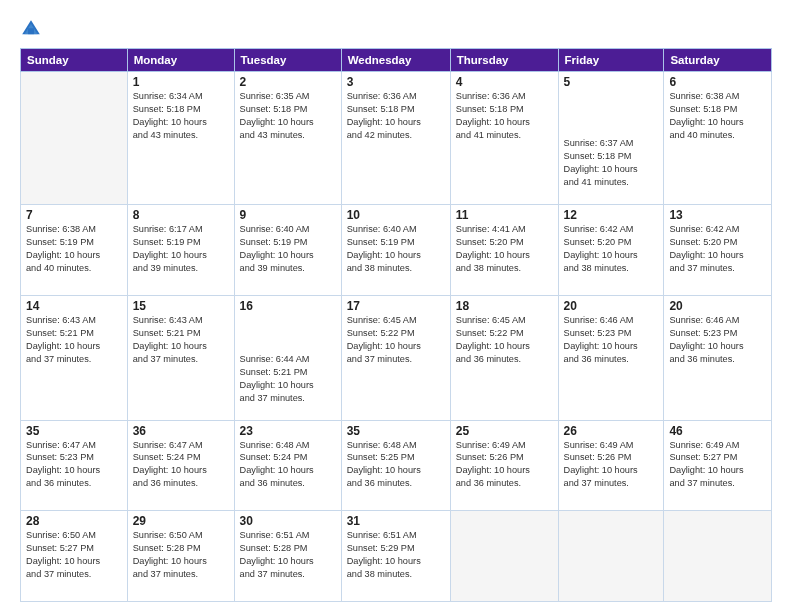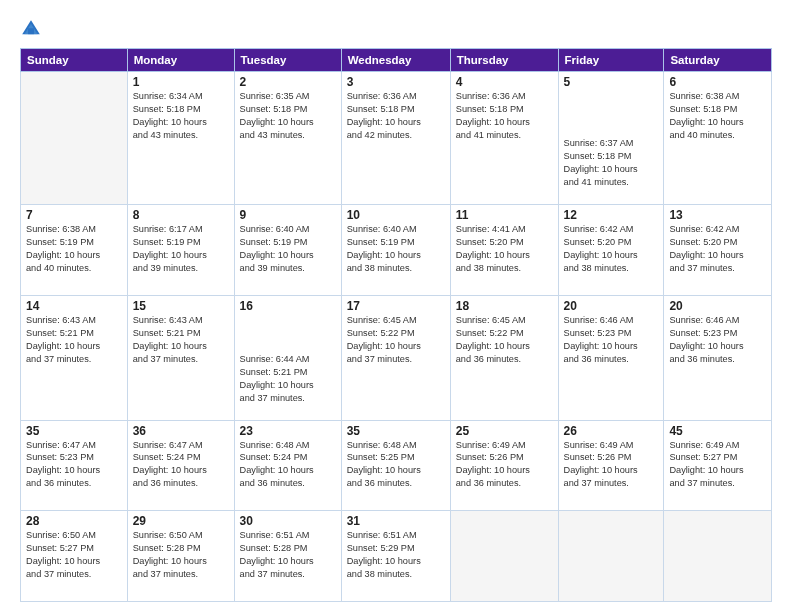--- a/index.html
+++ b/index.html
@@ -319,21 +319,21 @@
 and 36 minutes.</div>
           </td>
           <td>
             <span class="day-number">26</span>
             <div class="day-info" style="white-space: pre-line;">Sunrise: 6:49 AM
 Sunset: 5:26 PM
 Daylight: 10 hours
 and 37 minutes.</div>
           </td>
           <td>
-            <span class="day-number">45</span>
+            <span class="day-number">46</span>
             <div class="day-info" style="white-space: pre-line;">Sunrise: 6:49 AM
 Sunset: 5:27 PM
 Daylight: 10 hours
 and 37 minutes.</div>
           </td>
         </tr>
         <tr>
           <td>
             <span class="day-number">28</span>
             <div class="day-info" style="white-space: pre-line;">Sunrise: 6:50 AM

